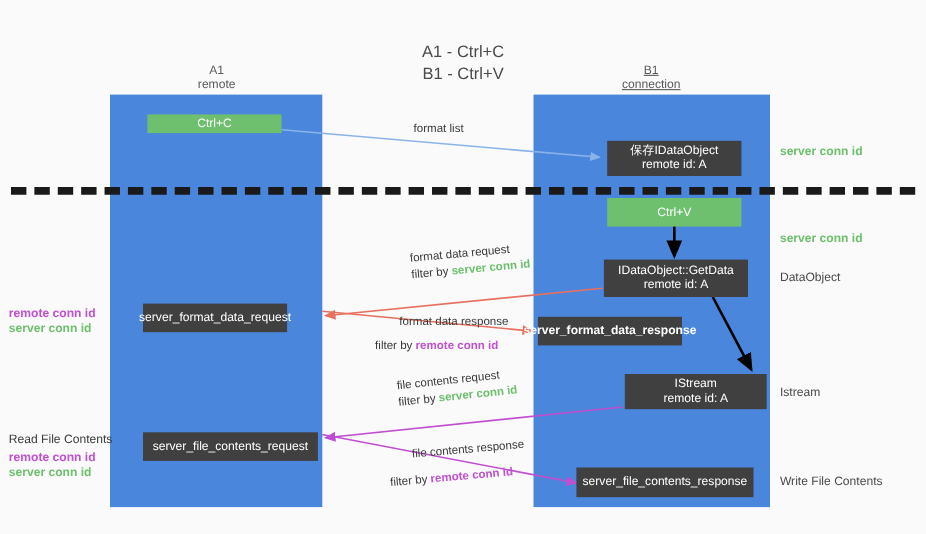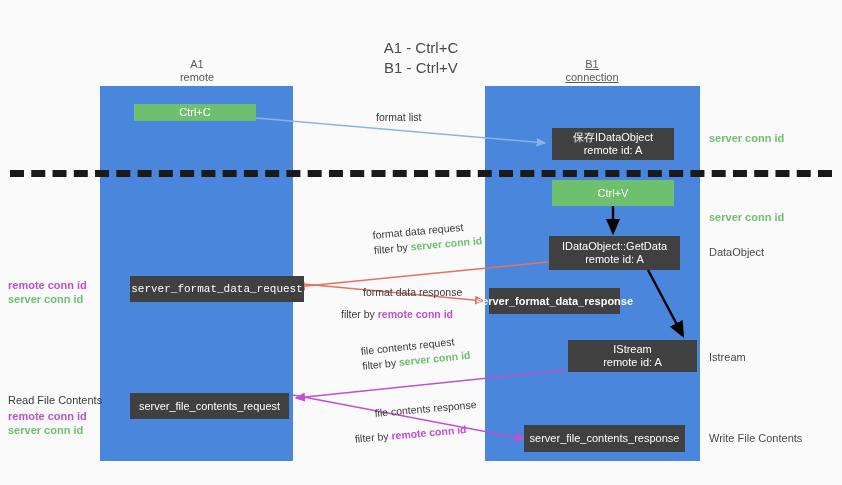--- a/index.html
+++ b/index.html
@@ -174,21 +174,21 @@
 
   <div class="node green" style="left:552px; top:180px; width:122px; height:26px;">
     <span>Ctrl+V</span>
   </div>
 
   <div class="node orange" style="left:549px; top:236px; width:131px; height:34px;">
     <span>IDataObject::GetData</span>
     <span class="sub">remote id: A</span>
   </div>
 
-  <div class="node orange" style="left:130px; top:276px; width:174px; height:26px;font-family:Liberation Mono, monospace;">
+  <div class="node orange" style="left:130px; top:276px; width:131px; height:26px;">
     <span>server_format_data_request</span>
   </div>
 
   <div class="node orange" style="left:489px; top:288px; width:131px; height:26px;font-weight:bold;">
     <span>server_format_data_response</span>
   </div>
 
   <div class="node orange" style="left:568px; top:340px; width:129px; height:32px;">
     <span>IStream</span>
     <span class="sub">remote id: A</span>

